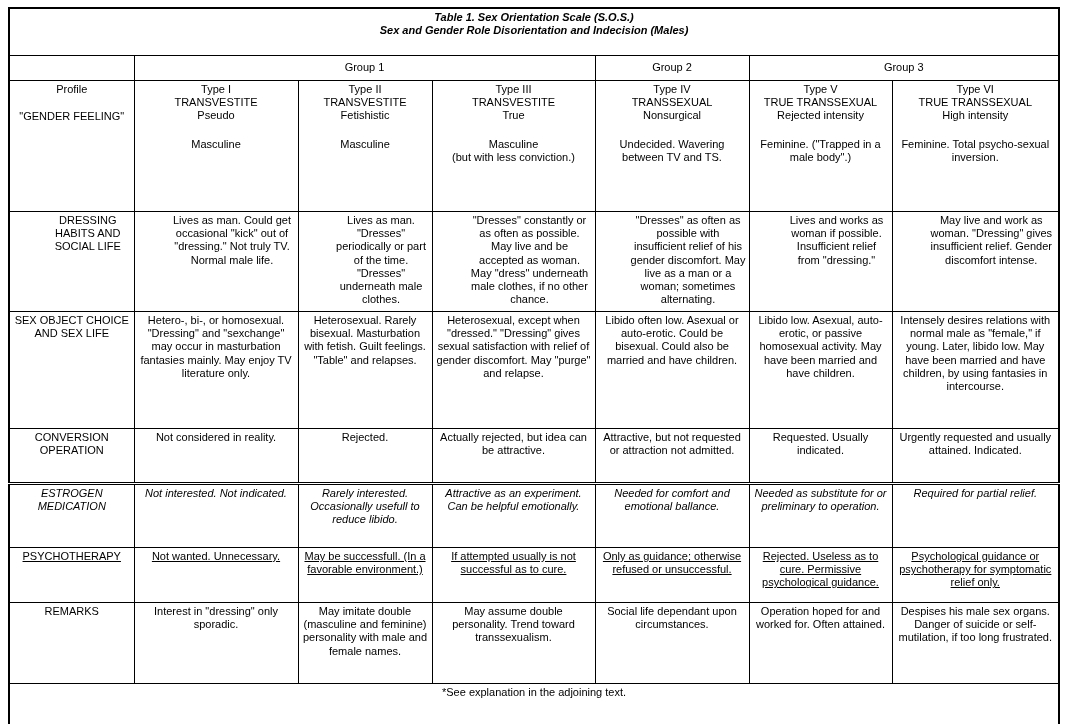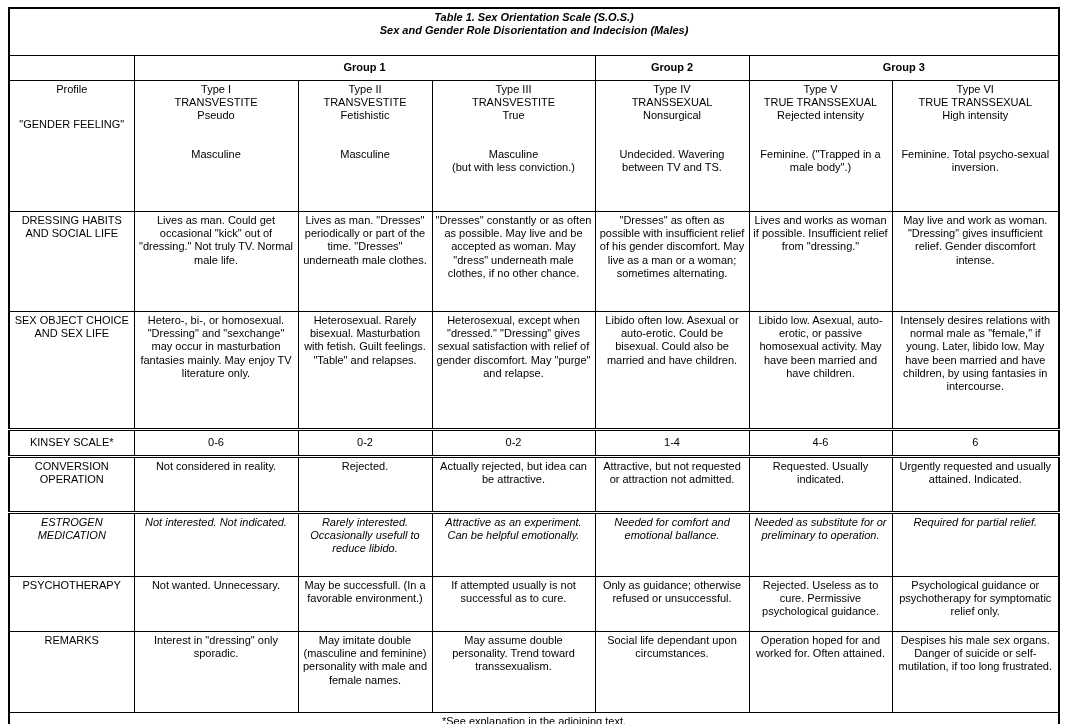--- a/index.html
+++ b/index.html
@@ -15,39 +15,39 @@
   table.sos td {
     border: 1px solid #000; vertical-align: top; text-align: center;
     font-size: 11px; line-height: 1.2; padding: 2px 3px;
     word-wrap: break-word;
   }
   td.title-cell {
     font-weight: bold; font-style: italic; font-size: 13px;
     line-height: 1.5; vertical-align: middle; height: 42px; border-radius: 13px;
   }
   tr.group-row td {
-    font-weight: bold; height: 20px; vertical-align: middle; padding: 2px;
+    font-weight: normal; height: 20px; vertical-align: middle; padding: 2px;
   }
   tr.profile-row td { height: 126px; }
   td.plabel { padding-top: 42px; }
-  td.plabel .pl1 { margin-bottom: 22px; }
+  td.plabel .pl1 { margin-bottom: 14px; }
   td.pcell { padding-top: 8px; }
   .ptype { }
   .pname { }
-  .psub  { margin-bottom: 25px; }
+  .psub  { margin-bottom: 15px; }
   .pfeel { white-space: pre-line; }
-  tr.r-dressing  td { height: 95px; }
+  tr.r-dressing  td { height: 95px; padding-left: 35px; }
   tr.r-sexobject td { height: 112px; text-align: center; }
   tr.r-kinsey td {
     height: 20px; vertical-align: middle;
     border-top: 3px double #000; border-bottom: 3px double #000;
   }
   tr.r-conversion td { height: 49px; border-bottom: 3px double #000; }
   tr.r-estrogen  td { height: 58px; font-style: italic; }
-  tr.r-psych     td { height: 50px; }
+  tr.r-psych     td { height: 50px; text-decoration: underline; }
   tr.r-remarks   td { height: 76px; }
   td.footnote-cell {
     height: 44px; text-align: left; vertical-align: top;
     padding: 3px 5px; font-size: 11px; line-height: 1.4;
   }
 </style>
 </head>
 <body>
 
 <div class="page">
@@ -134,29 +134,20 @@
     <tr class="r-sexobject">
       <td>SEX OBJECT CHOICE AND SEX LIFE</td>
       <td>Hetero-, bi-, or homosexual. "Dressing" and "sexchange" may occur in masturbation fantasies mainly. May enjoy TV literature only.</td>
       <td>Heterosexual. Rarely bisexual. Masturbation with fetish. Guilt feelings. "Table" and relapses.</td>
       <td>Heterosexual, except when "dressed." "Dressing" gives sexual satisfaction with relief of gender discomfort. May "purge" and relapse.</td>
       <td>Libido often low. Asexual or auto-erotic. Could be bisexual. Could also be married and have children.</td>
       <td>Libido low. Asexual, auto-erotic, or passive homosexual activity. May have been married and have children.</td>
       <td>Intensely desires relations with normal male as "female," if young. Later, libido low. May have been married and have children, by using fantasies in intercourse.</td>
     </tr>
 
-    <tr class="r-kinsey">
-      <td>KINSEY SCALE*</td>
-      <td>0-6</td>
-      <td>0-2</td>
-      <td>0-2</td>
-      <td>1-4</td>
-      <td>4-6</td>
-      <td>6</td>
-    </tr>
 
     <tr class="r-conversion">
       <td>CONVERSION OPERATION</td>
       <td>Not considered in reality.</td>
       <td>Rejected.</td>
       <td>Actually rejected, but idea can be attractive.</td>
       <td>Attractive, but not requested or attraction not admitted.</td>
       <td>Requested. Usually indicated.</td>
       <td>Urgently requested and usually attained. Indicated.</td>
     </tr>

